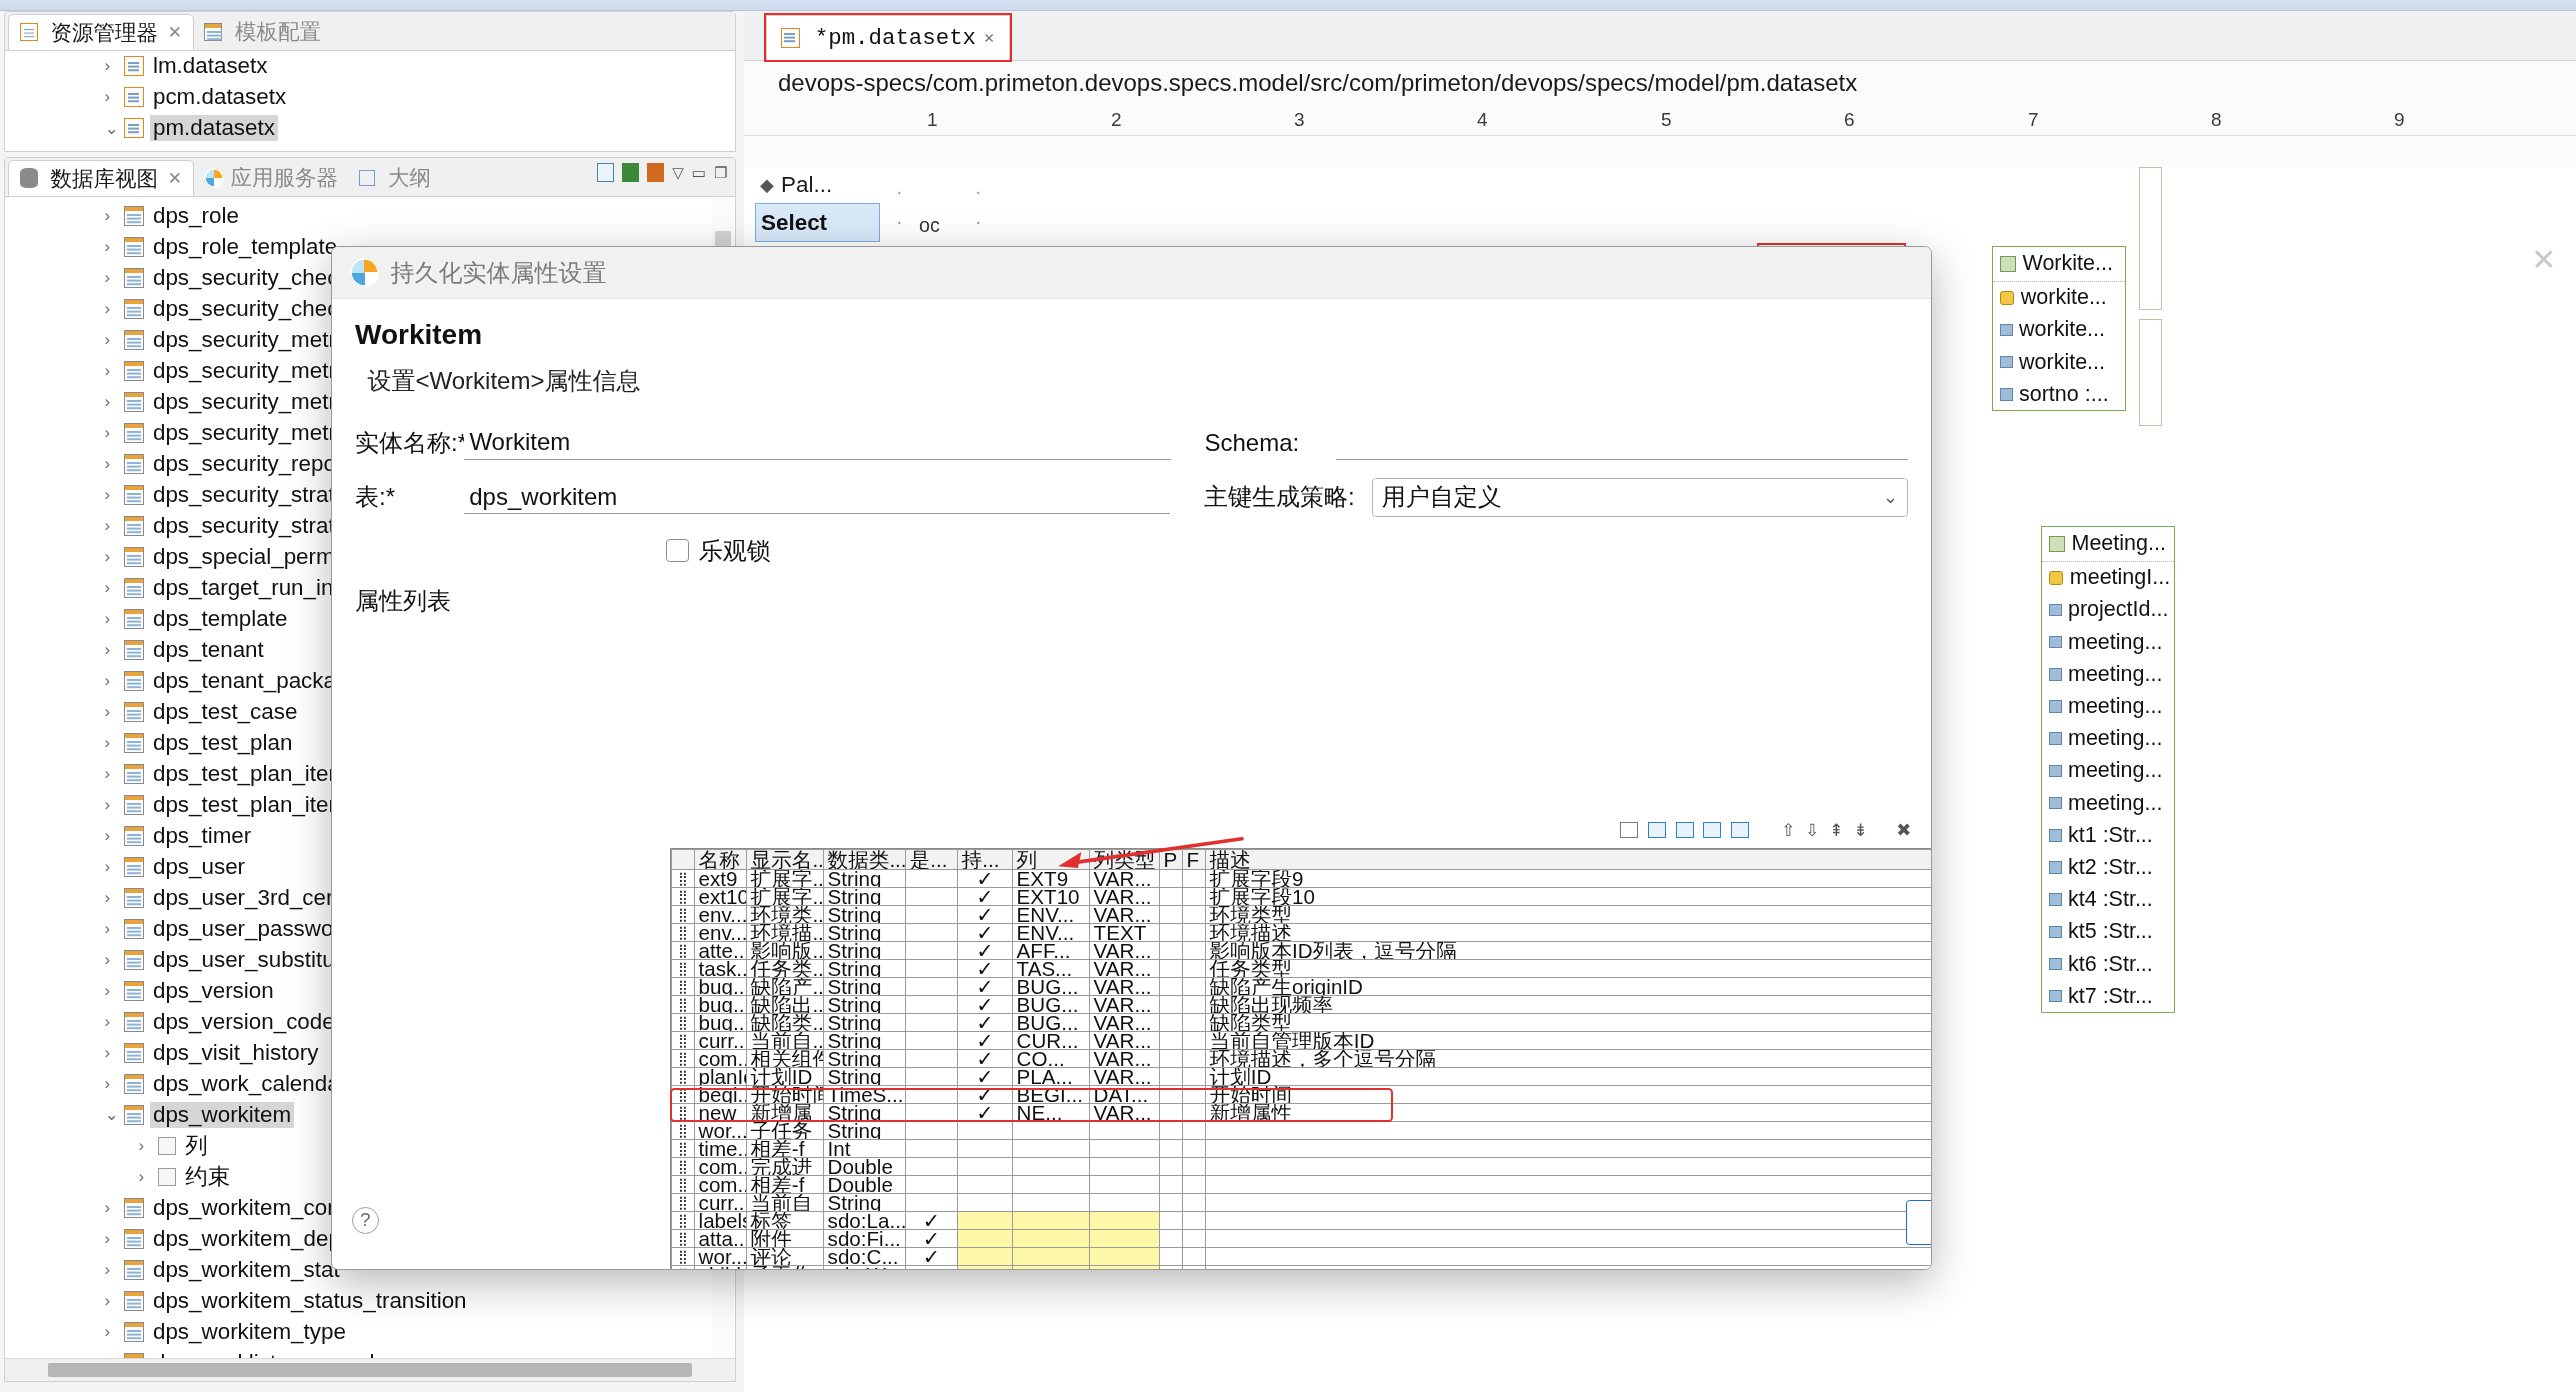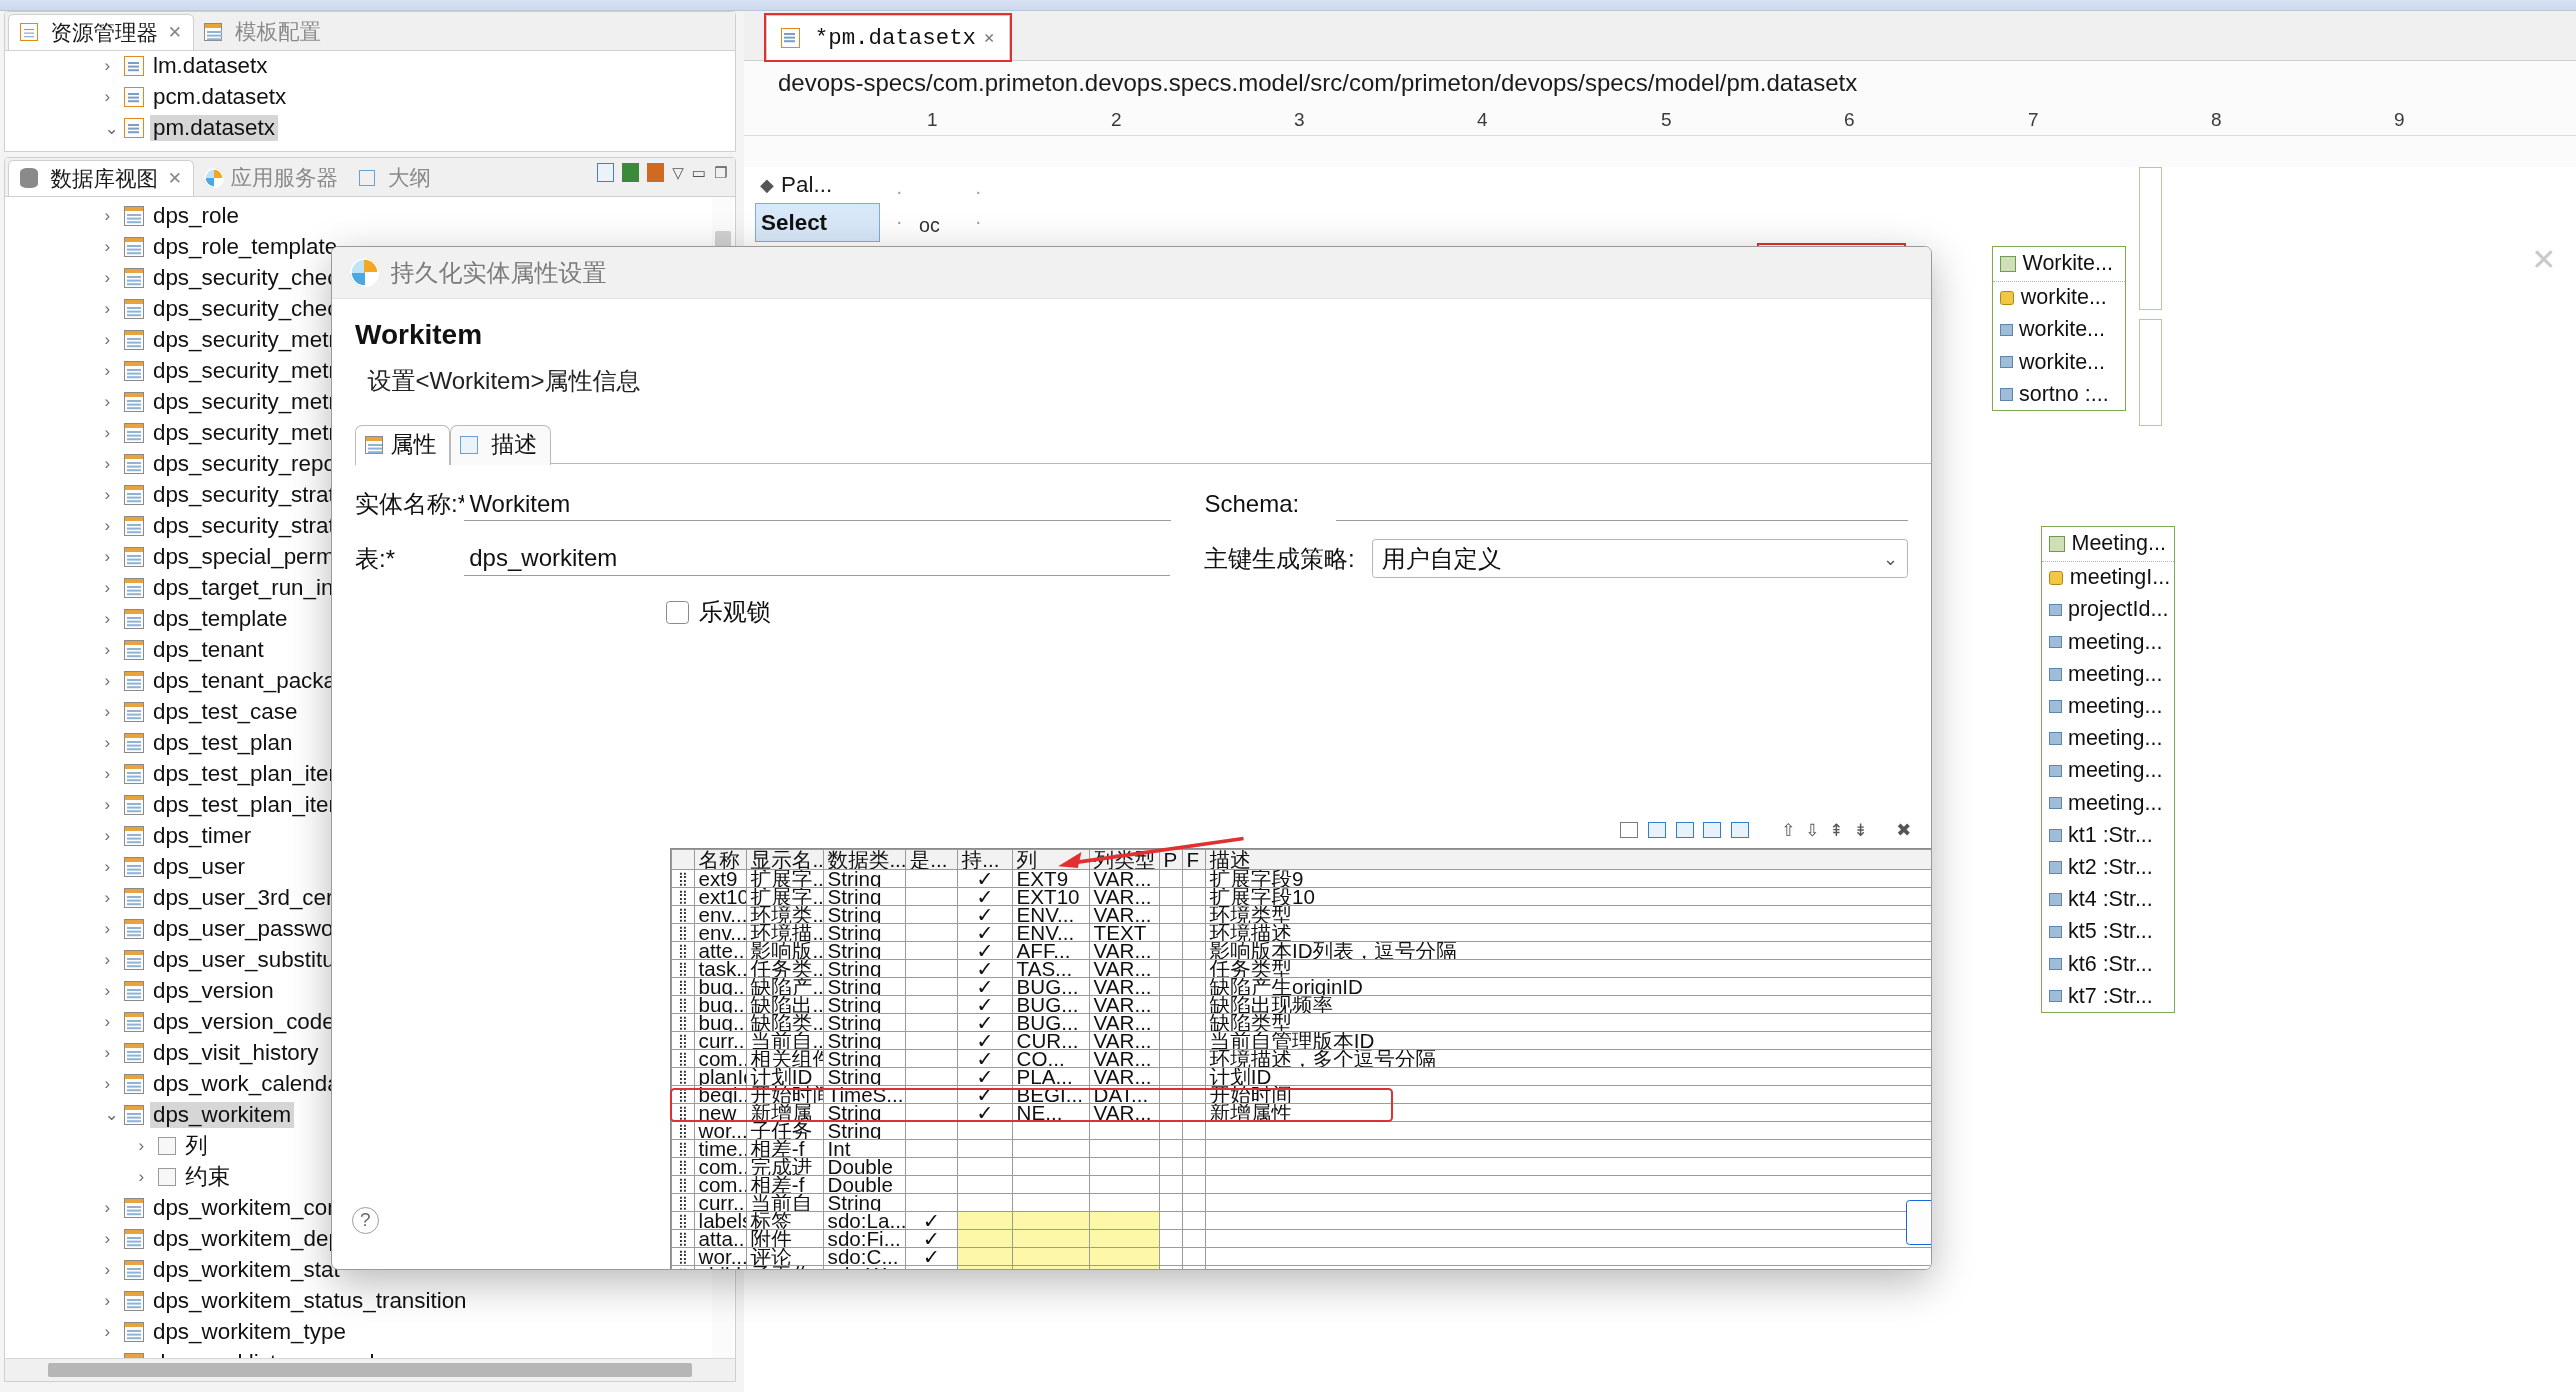--- a/index.html
+++ b/index.html
@@ -758,31 +758,20 @@
   <div id="dlg-title">
     <span class="swirl"></span>
     <span>持久化实体属性设置</span>
   </div>
 
   <div id="dlg-head">
     <h1>Workitem</h1>
     <p>设置&lt;Workitem&gt;属性信息</p>
   </div>
 
-  <div id="dlg-tabs">
-    <div class="dtab">
-      <span class="ico ico-tbl" style="width:18px;height:18px;margin:0;"></span>
-      <span>属性</span>
-    </div>
-    <div class="dtab inactive">
-      <span class="ico" style="width:18px;height:18px;border:1.3px solid #6f9fd0;background:#eaf2fa;"></span>
-      <span>描述</span>
-    </div>
-    <div class="dtab-line"></div>
-  </div>
 
   <div id="form">
     <div class="frow">
       <span class="flabel" style="width:109px;">实体名称:*</span>
       <input class="finput" style="width: 707px;" value="Workitem">
       <span class="flabel" style="width:132px; margin-left:34px;">Schema:</span>
       <input class="finput" style="width: 572px;" value="">
     </div>
 
     <div class="frow">
@@ -798,20 +787,21 @@
     <div class="frow">
       <span style="width:109px;"></span>
       <span style="width:168px; margin-left:34px;"></span>
       <div class="chkrow">
         <span class="chk"></span>
         <span>乐观锁</span>
       </div>
     </div>
   </div>
 
+  <div id="listlabel">属性列表</div>
 
   <div id="grid-toolbar">
     <span class="gt" style="border:1.3px solid #7a7a7a;"></span>
     <span class="gt" style="border:1.3px solid #2f7fd0;background:#e8f2fc;"></span>
     <span class="gt" style="border:1.3px solid #2f7fd0;background:#e8f2fc;"></span>
     <span class="gt" style="border:1.3px solid #2f7fd0;background:#e8f2fc;"></span>
     <span class="gt" style="border:1.3px solid #2f7fd0;background:#e8f2fc;"></span>
     <span style="width:12.5px;"></span>
     <span style="font-size:17px;color:#555;">⇧</span>
     <span style="font-size:17px;color:#555;">⇩</span>

